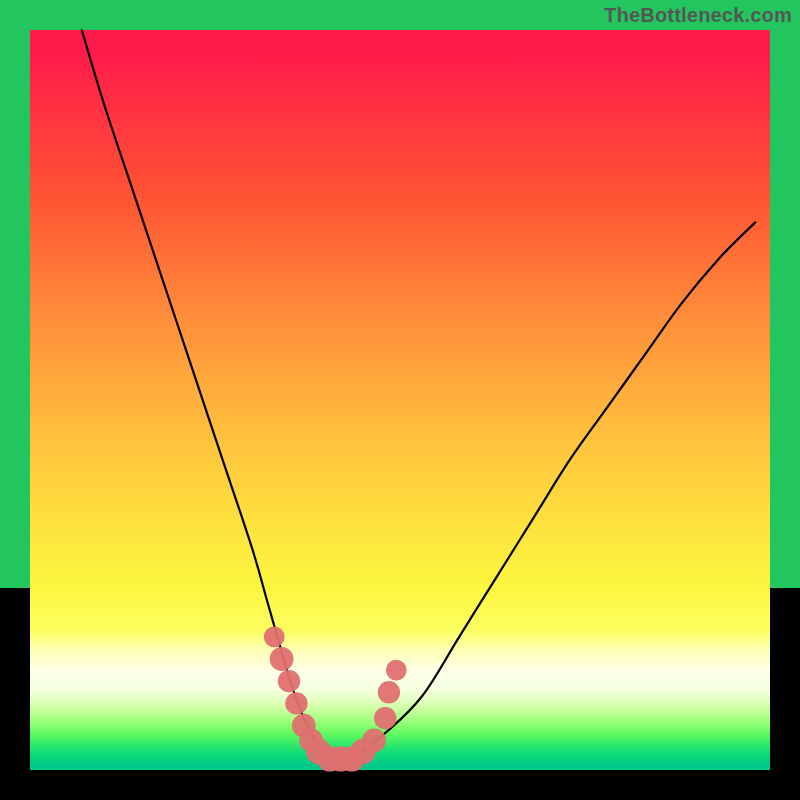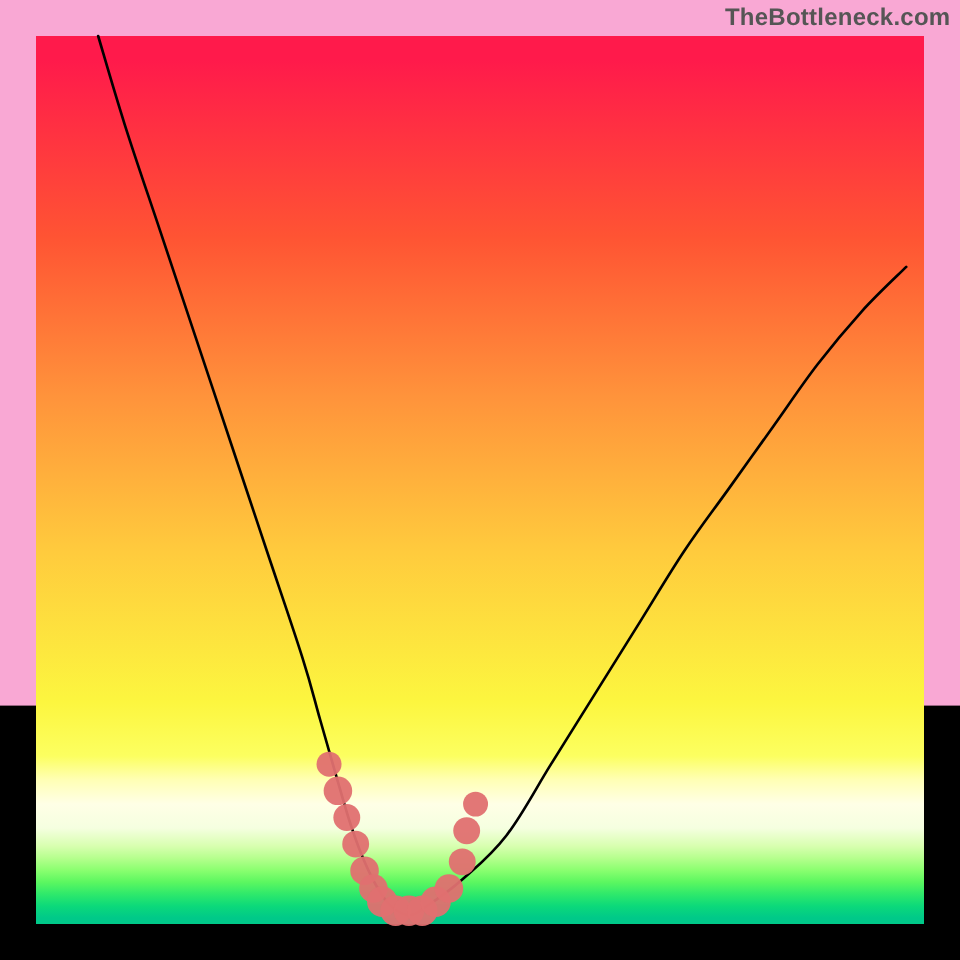--- a/index.html
+++ b/index.html
@@ -9,21 +9,21 @@
     height: 800px;
     background: #000;
     overflow: hidden;
   }
   .frame {
     position: absolute;
     top: 0;
     left: 0;
     width: 800px;
     height: 588px;
-    background: #f9a8d4;
+    background: #22c55e;
   }
   .plot-area {
     position: absolute;
     top: 30px;
     left: 30px;
     width: 740px;
     height: 740px;
     
     background:
       linear-gradient(to bottom,

